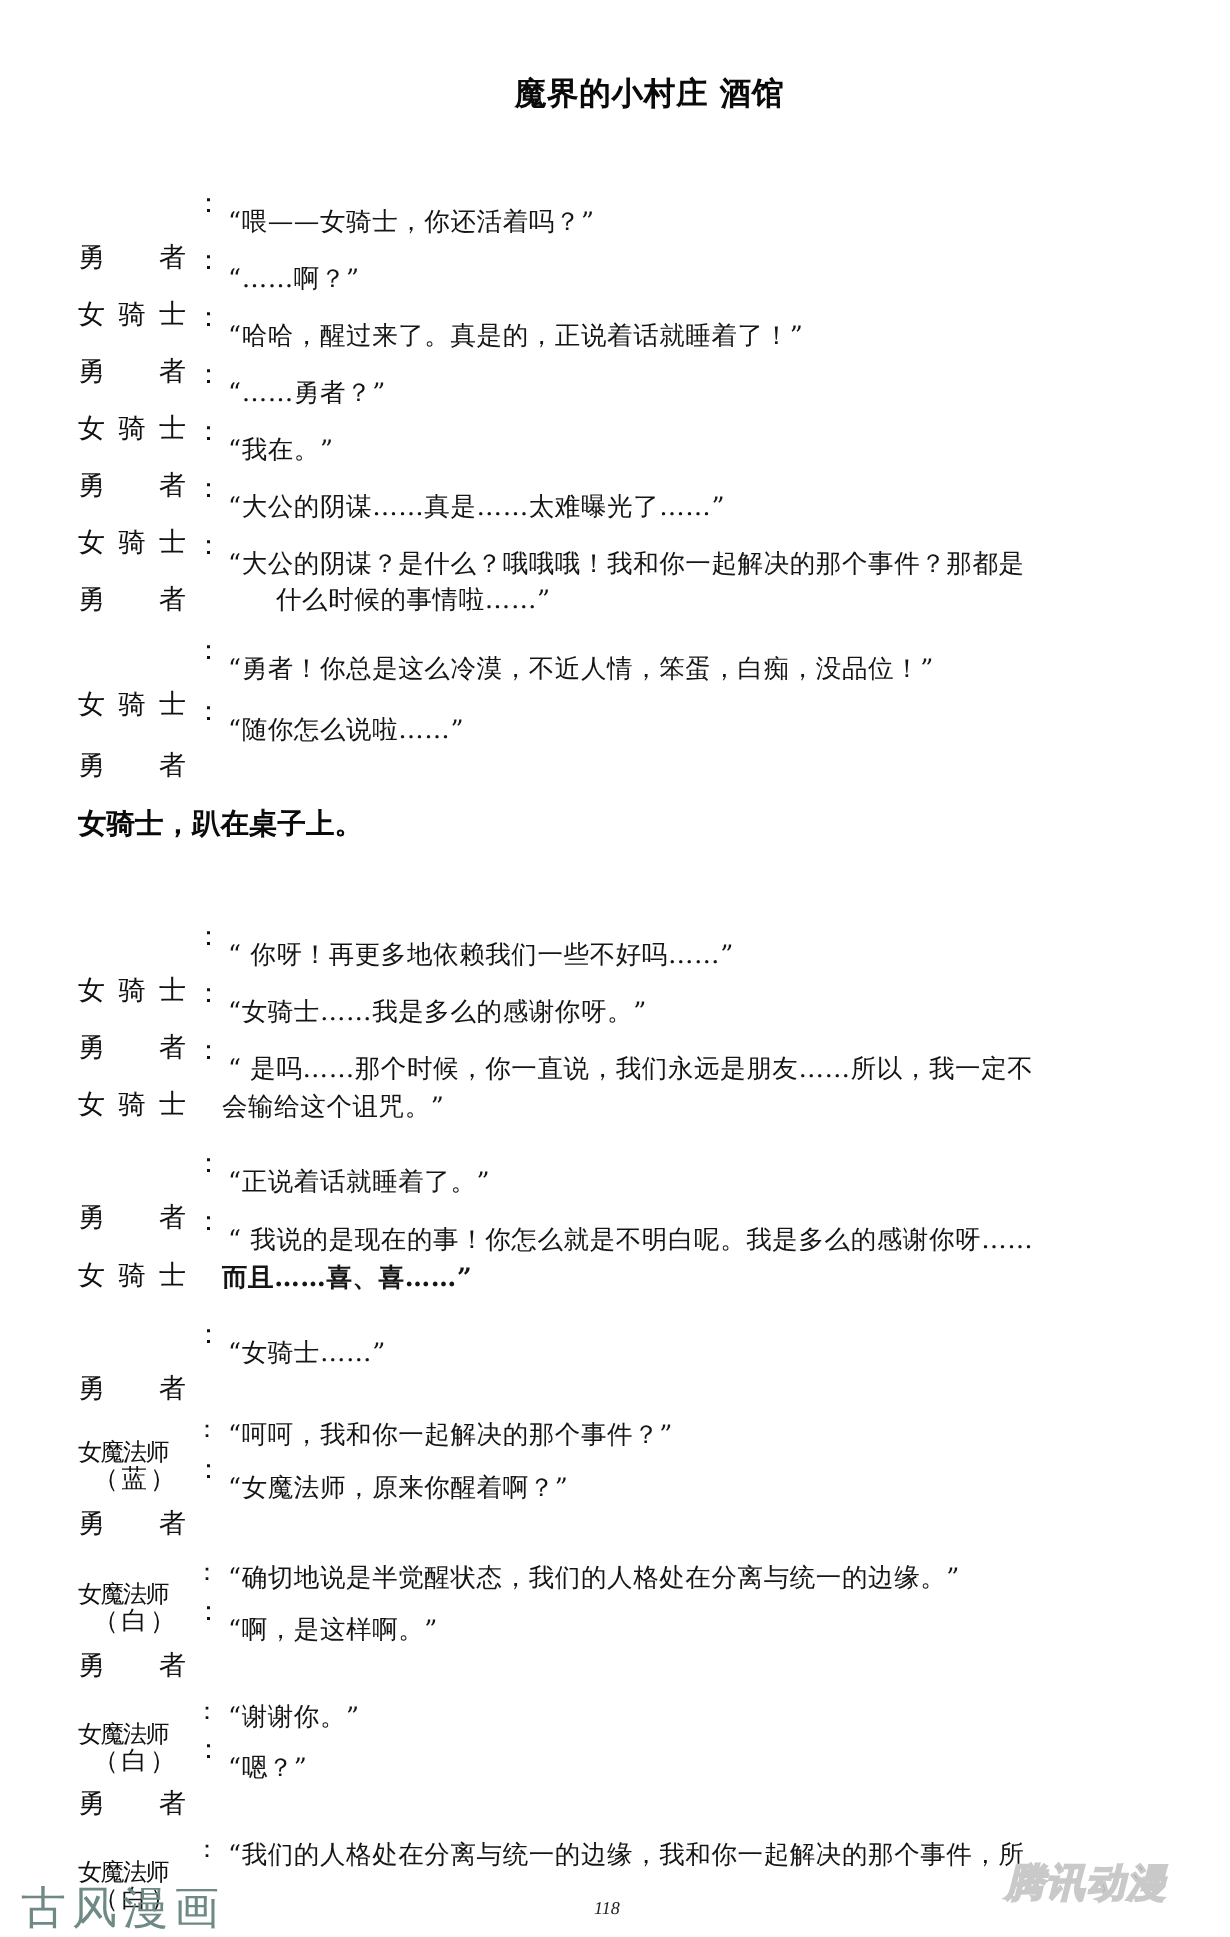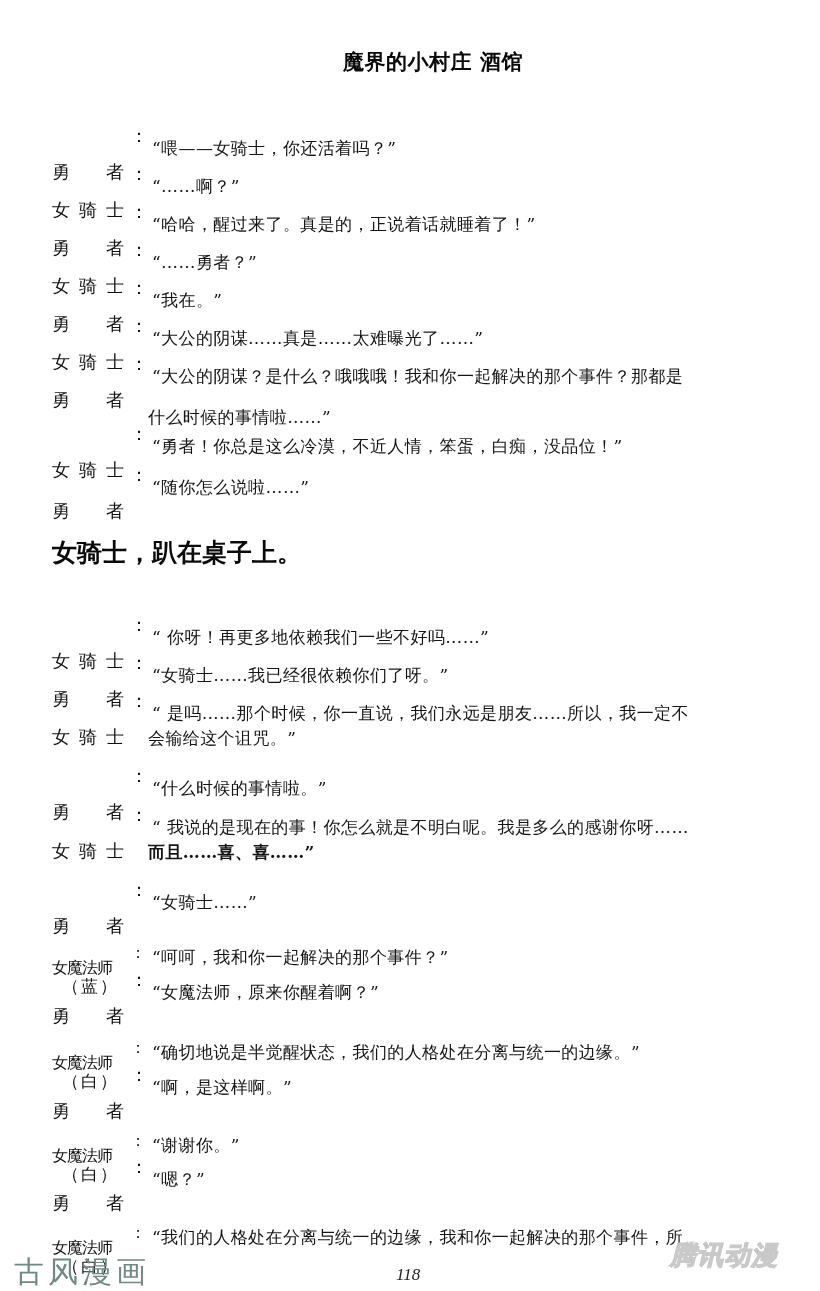--- a/index.html
+++ b/index.html
@@ -98,39 +98,39 @@
       color: #151515;
       letter-spacing: 0.4px;
       white-space: nowrap;
     }
     .stage {
       position: absolute;
       left: 52px;
       top: 536px;
       font-family: "DejaVu Sans", "Liberation Sans", sans-serif;
       font-weight: bold;
-      font-size: 25px;
+      font-size: 19px;
       color: #0a0a0a;
     }
     .watermark-left {
       position: absolute;
       left: 14px;
       top: 1252px;
       font-family: "DejaVu Serif", "Liberation Serif", serif;
       font-size: 30px;
       color: #6f8a86;
       letter-spacing: 4px;
     }
     .page-number {
       position: absolute;
       left: 396px;
       top: 1265px;
       font-family: "Liberation Serif", "DejaVu Serif", serif;
       font-style: italic;
-      font-size: 17px;
+      font-size: 12px;
       color: #222;
     }
     .watermark-right {
       position: absolute;
       left: 670px;
       top: 1238px;
       font-family: "DejaVu Sans", "Liberation Sans", sans-serif;
       font-weight: bold;
       font-style: italic;
       font-size: 26px;
@@ -180,21 +180,21 @@
     <span class="speaker knight"><span class="sp-name">女骑士</span></span>
     <span class="colon">：</span>
     <span class="speech">“大公的阴谋……真是……太难曝光了……”</span>
   </div>
 
   <div class="line" style="top:349px;">
     <span class="speaker hero"><span class="sp-name">勇者</span></span>
     <span class="colon">：</span>
     <span class="speech">“大公的阴谋？是什么？哦哦哦！我和你一起解决的那个事件？那都是</span>
   </div>
-  <div class="cont" style="top:402px;">什么时候的事情啦……”</div>
+  <div class="cont" style="top:385px;margin-left:36px;">什么时候的事情啦……”</div>
 
   <div class="line" style="top:419px;">
     <span class="speaker knight"><span class="sp-name">女骑士</span></span>
     <span class="colon">：</span>
     <span class="speech">“勇者！你总是这么冷漠，不近人情，笨蛋，白痴，没品位！”</span>
   </div>
 
   <div class="line" style="top:460px;">
     <span class="speaker hero"><span class="sp-name">勇者</span></span>
     <span class="colon">：</span>
@@ -205,34 +205,34 @@
 
   <div class="line" style="top:610px;">
     <span class="speaker knight"><span class="sp-name">女骑士</span></span>
     <span class="colon">：</span>
     <span class="speech">“ 你呀！再更多地依赖我们一些不好吗……”</span>
   </div>
 
   <div class="line" style="top:648px;">
     <span class="speaker hero"><span class="sp-name">勇者</span></span>
     <span class="colon">：</span>
-    <span class="speech">“女骑士……我已经很依赖你们了呀。”</span>
+    <span class="speech">“女骑士……我是多么的感谢你呀。”</span>
   </div>
 
   <div class="line" style="top:686px;">
     <span class="speaker knight"><span class="sp-name">女骑士</span></span>
     <span class="colon">：</span>
     <span class="speech">“ 是吗……那个时候，你一直说，我们永远是朋友……所以，我一定不</span>
   </div>
   <div class="cont" style="top:723px;">会输给这个诅咒。”</div>
 
   <div class="line" style="top:761px;">
     <span class="speaker hero"><span class="sp-name">勇者</span></span>
     <span class="colon">：</span>
-    <span class="speech">“什么时候的事情啦。”</span>
+    <span class="speech">“正说着话就睡着了。”</span>
   </div>
 
   <div class="line" style="top:800px;">
     <span class="speaker knight"><span class="sp-name">女骑士</span></span>
     <span class="colon">：</span>
     <span class="speech">“ 我说的是现在的事！你怎么就是不明白呢。我是多么的感谢你呀……</span>
   </div>
   <div class="cont" style="top:837px;font-weight:bold;">而且……喜、喜……”</div>
 
   <div class="line" style="top:875px;">

